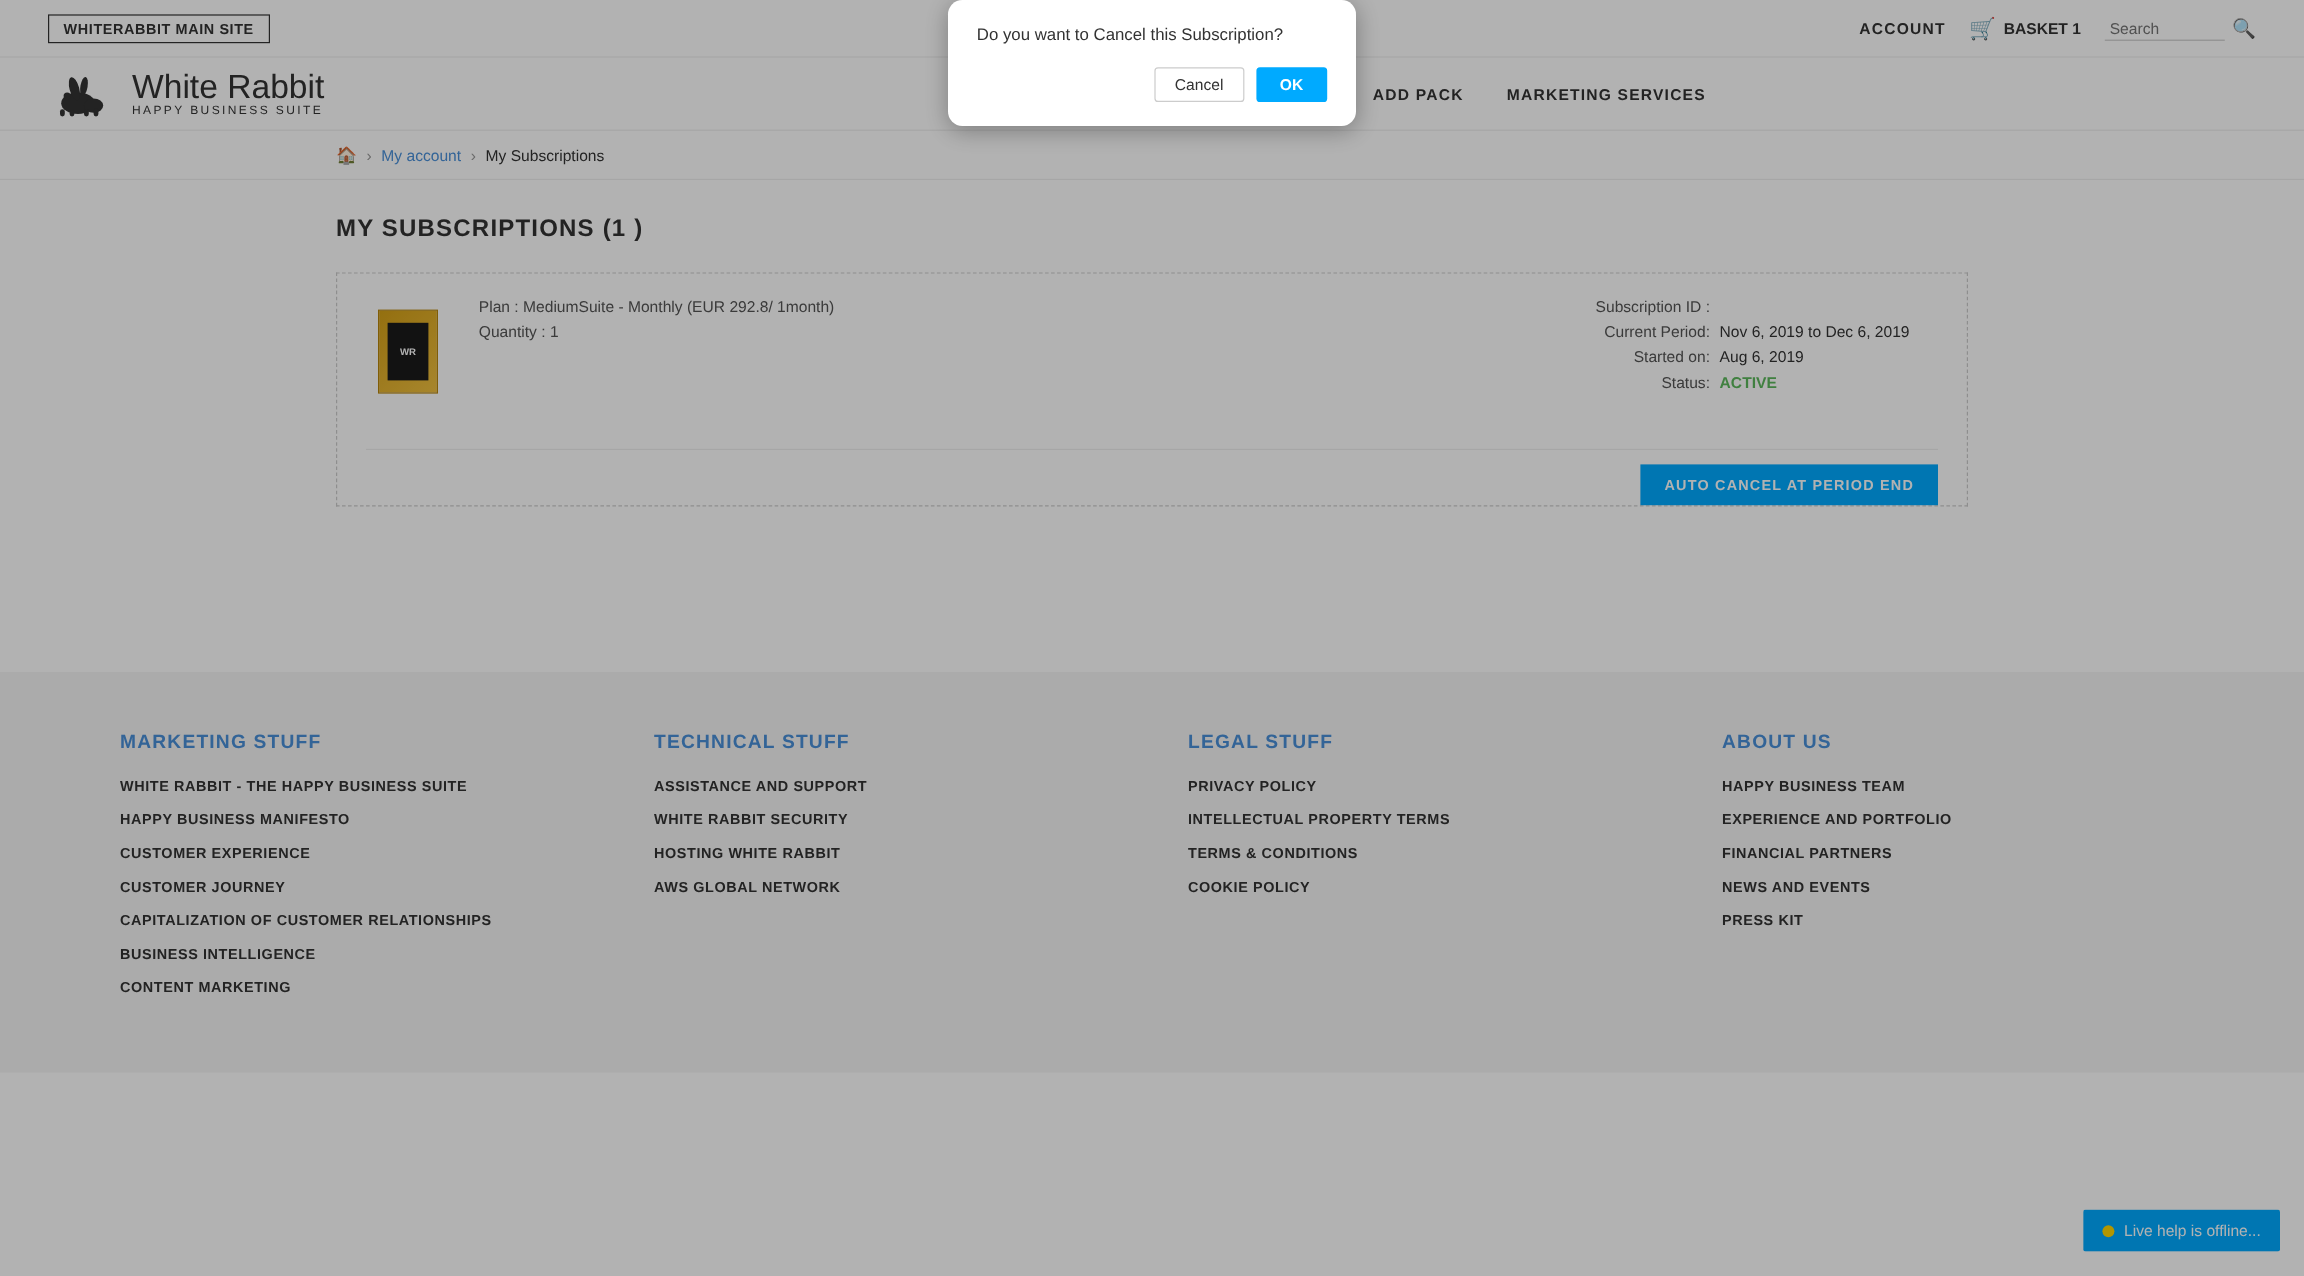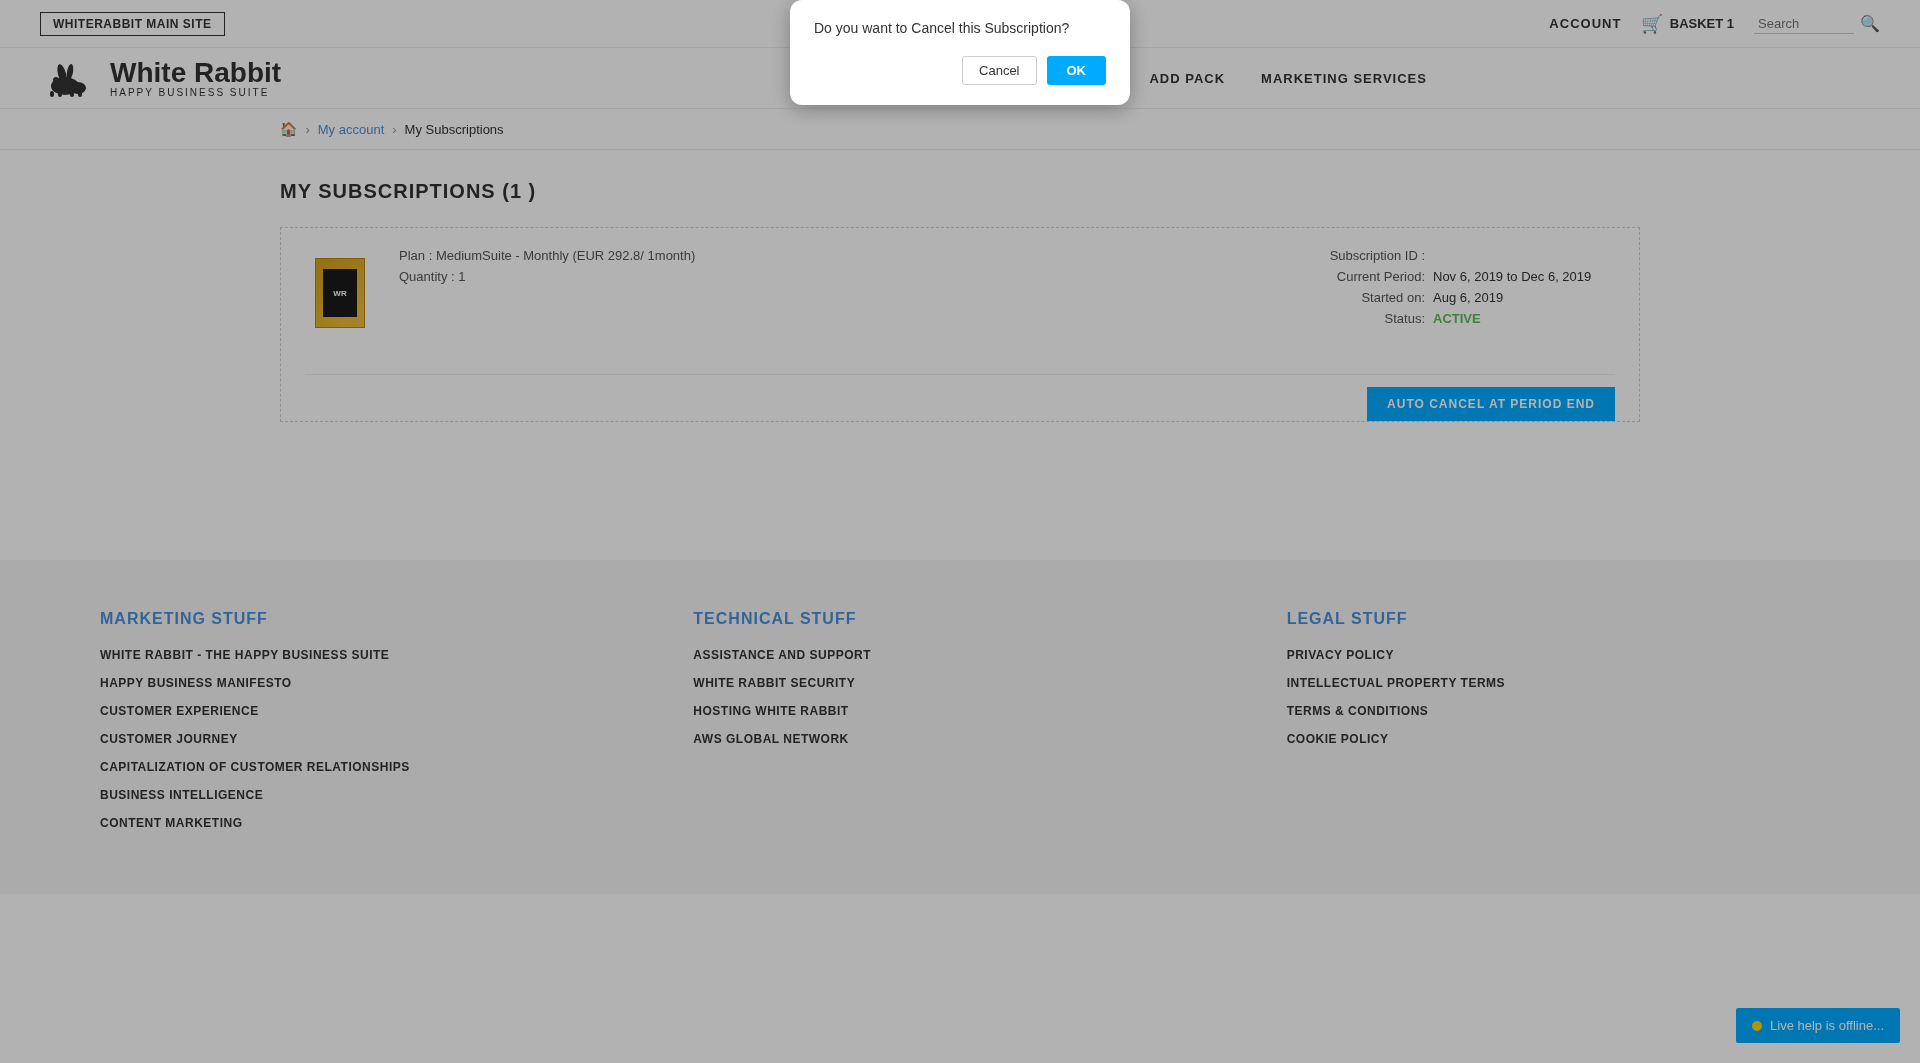--- a/index.html
+++ b/index.html
@@ -65,21 +65,21 @@
       gap: 40px;
     }
     .logo-area {
       display: flex;
       align-items: center;
       gap: 10px;
       margin-right: 40px;
     }
     .logo-text {
       font-size: 28px;
-      font-weight: bold;
+      font-weight: normal;
       color: #333;
       line-height: 1;
     }
     .logo-sub {
       font-size: 10px;
       letter-spacing: 2px;
       color: #333;
     }
     .logo-rabbit {
       width: 60px;
@@ -470,19 +470,27 @@
         <a class="footer-link">HOSTING WHITE RABBIT</a>
         <a class="footer-link">AWS GLOBAL NETWORK</a>
       </div>
       <div class="footer-col">
         <div class="footer-heading">LEGAL STUFF</div>
         <a class="footer-link">PRIVACY POLICY</a>
         <a class="footer-link">INTELLECTUAL PROPERTY TERMS</a>
         <a class="footer-link">TERMS &amp; CONDITIONS</a>
         <a class="footer-link">COOKIE POLICY</a>
       </div>
+      <div class="footer-col">
+        <div class="footer-heading">ABOUT US</div>
+        <a class="footer-link">HAPPY BUSINESS TEAM</a>
+        <a class="footer-link">EXPERIENCE AND PORTFOLIO</a>
+        <a class="footer-link">FINANCIAL PARTNERS</a>
+        <a class="footer-link">NEWS AND EVENTS</a>
+        <a class="footer-link">PRESS KIT</a>
+      </div>
     </div>
 </div>
 
 <div class="live-chat">
   <span class="chat-dot"></span>
   <span>Live help is offline...</span>
 </div>
 
 </body></html>

